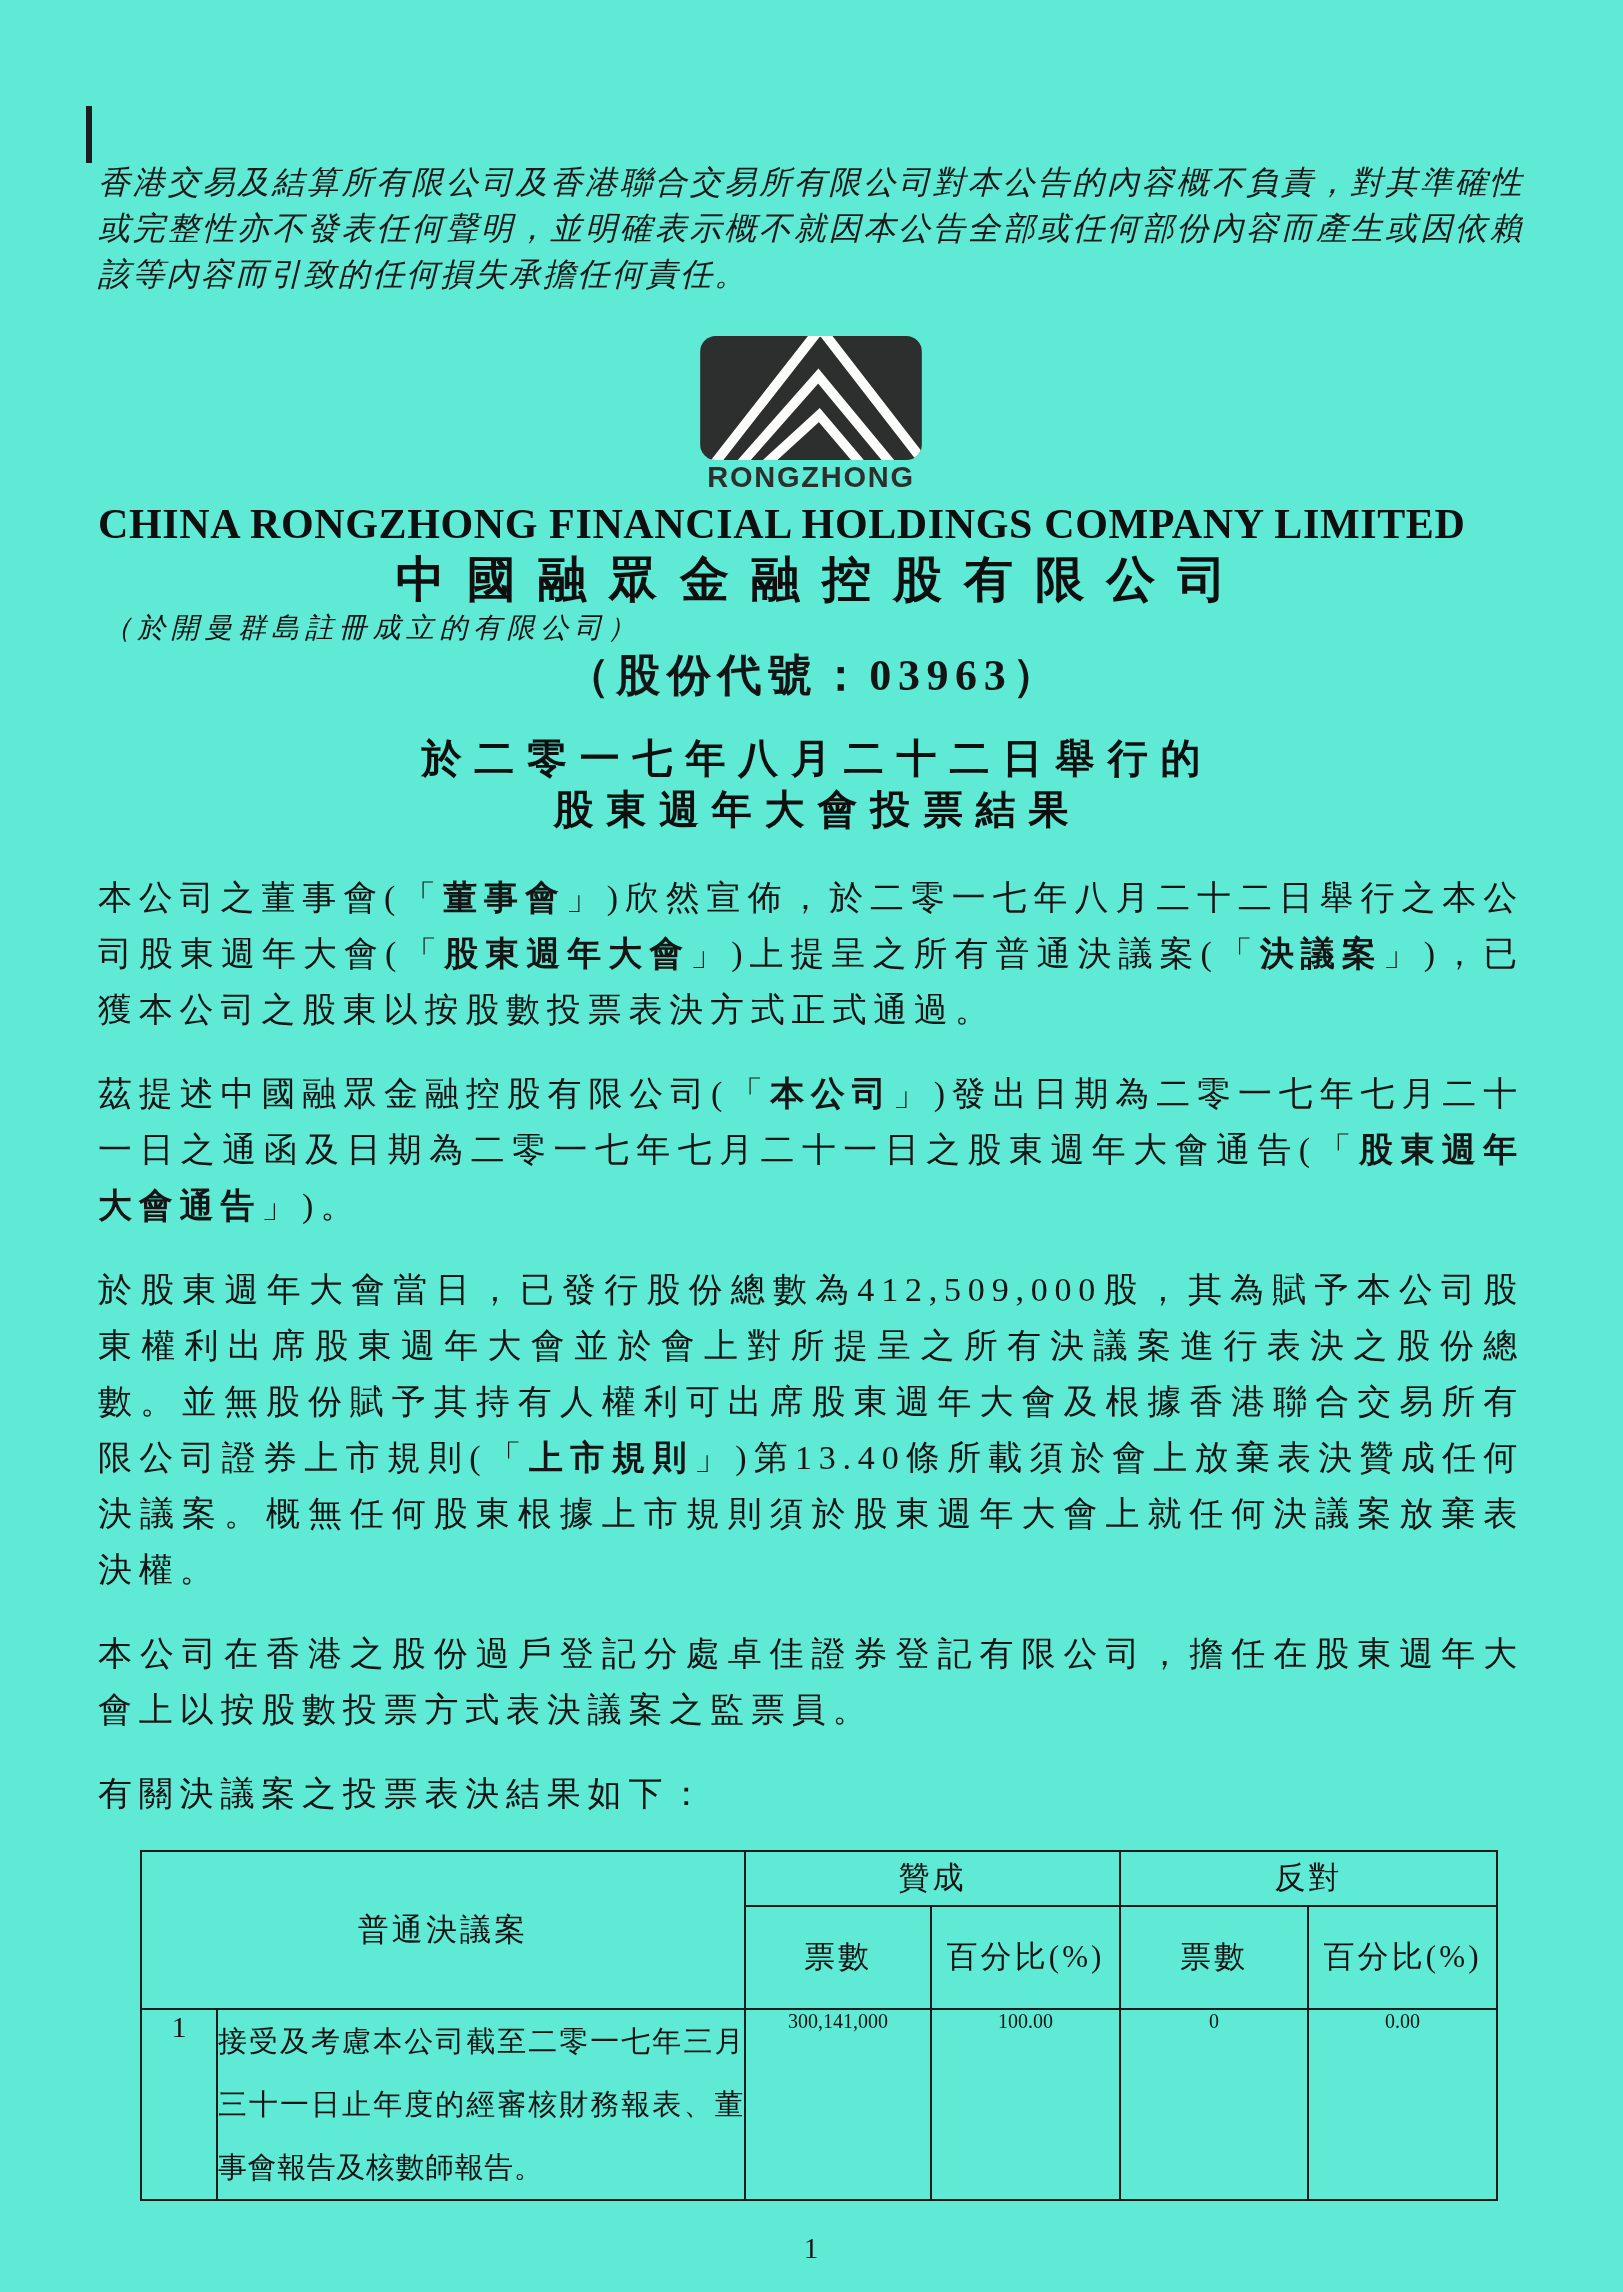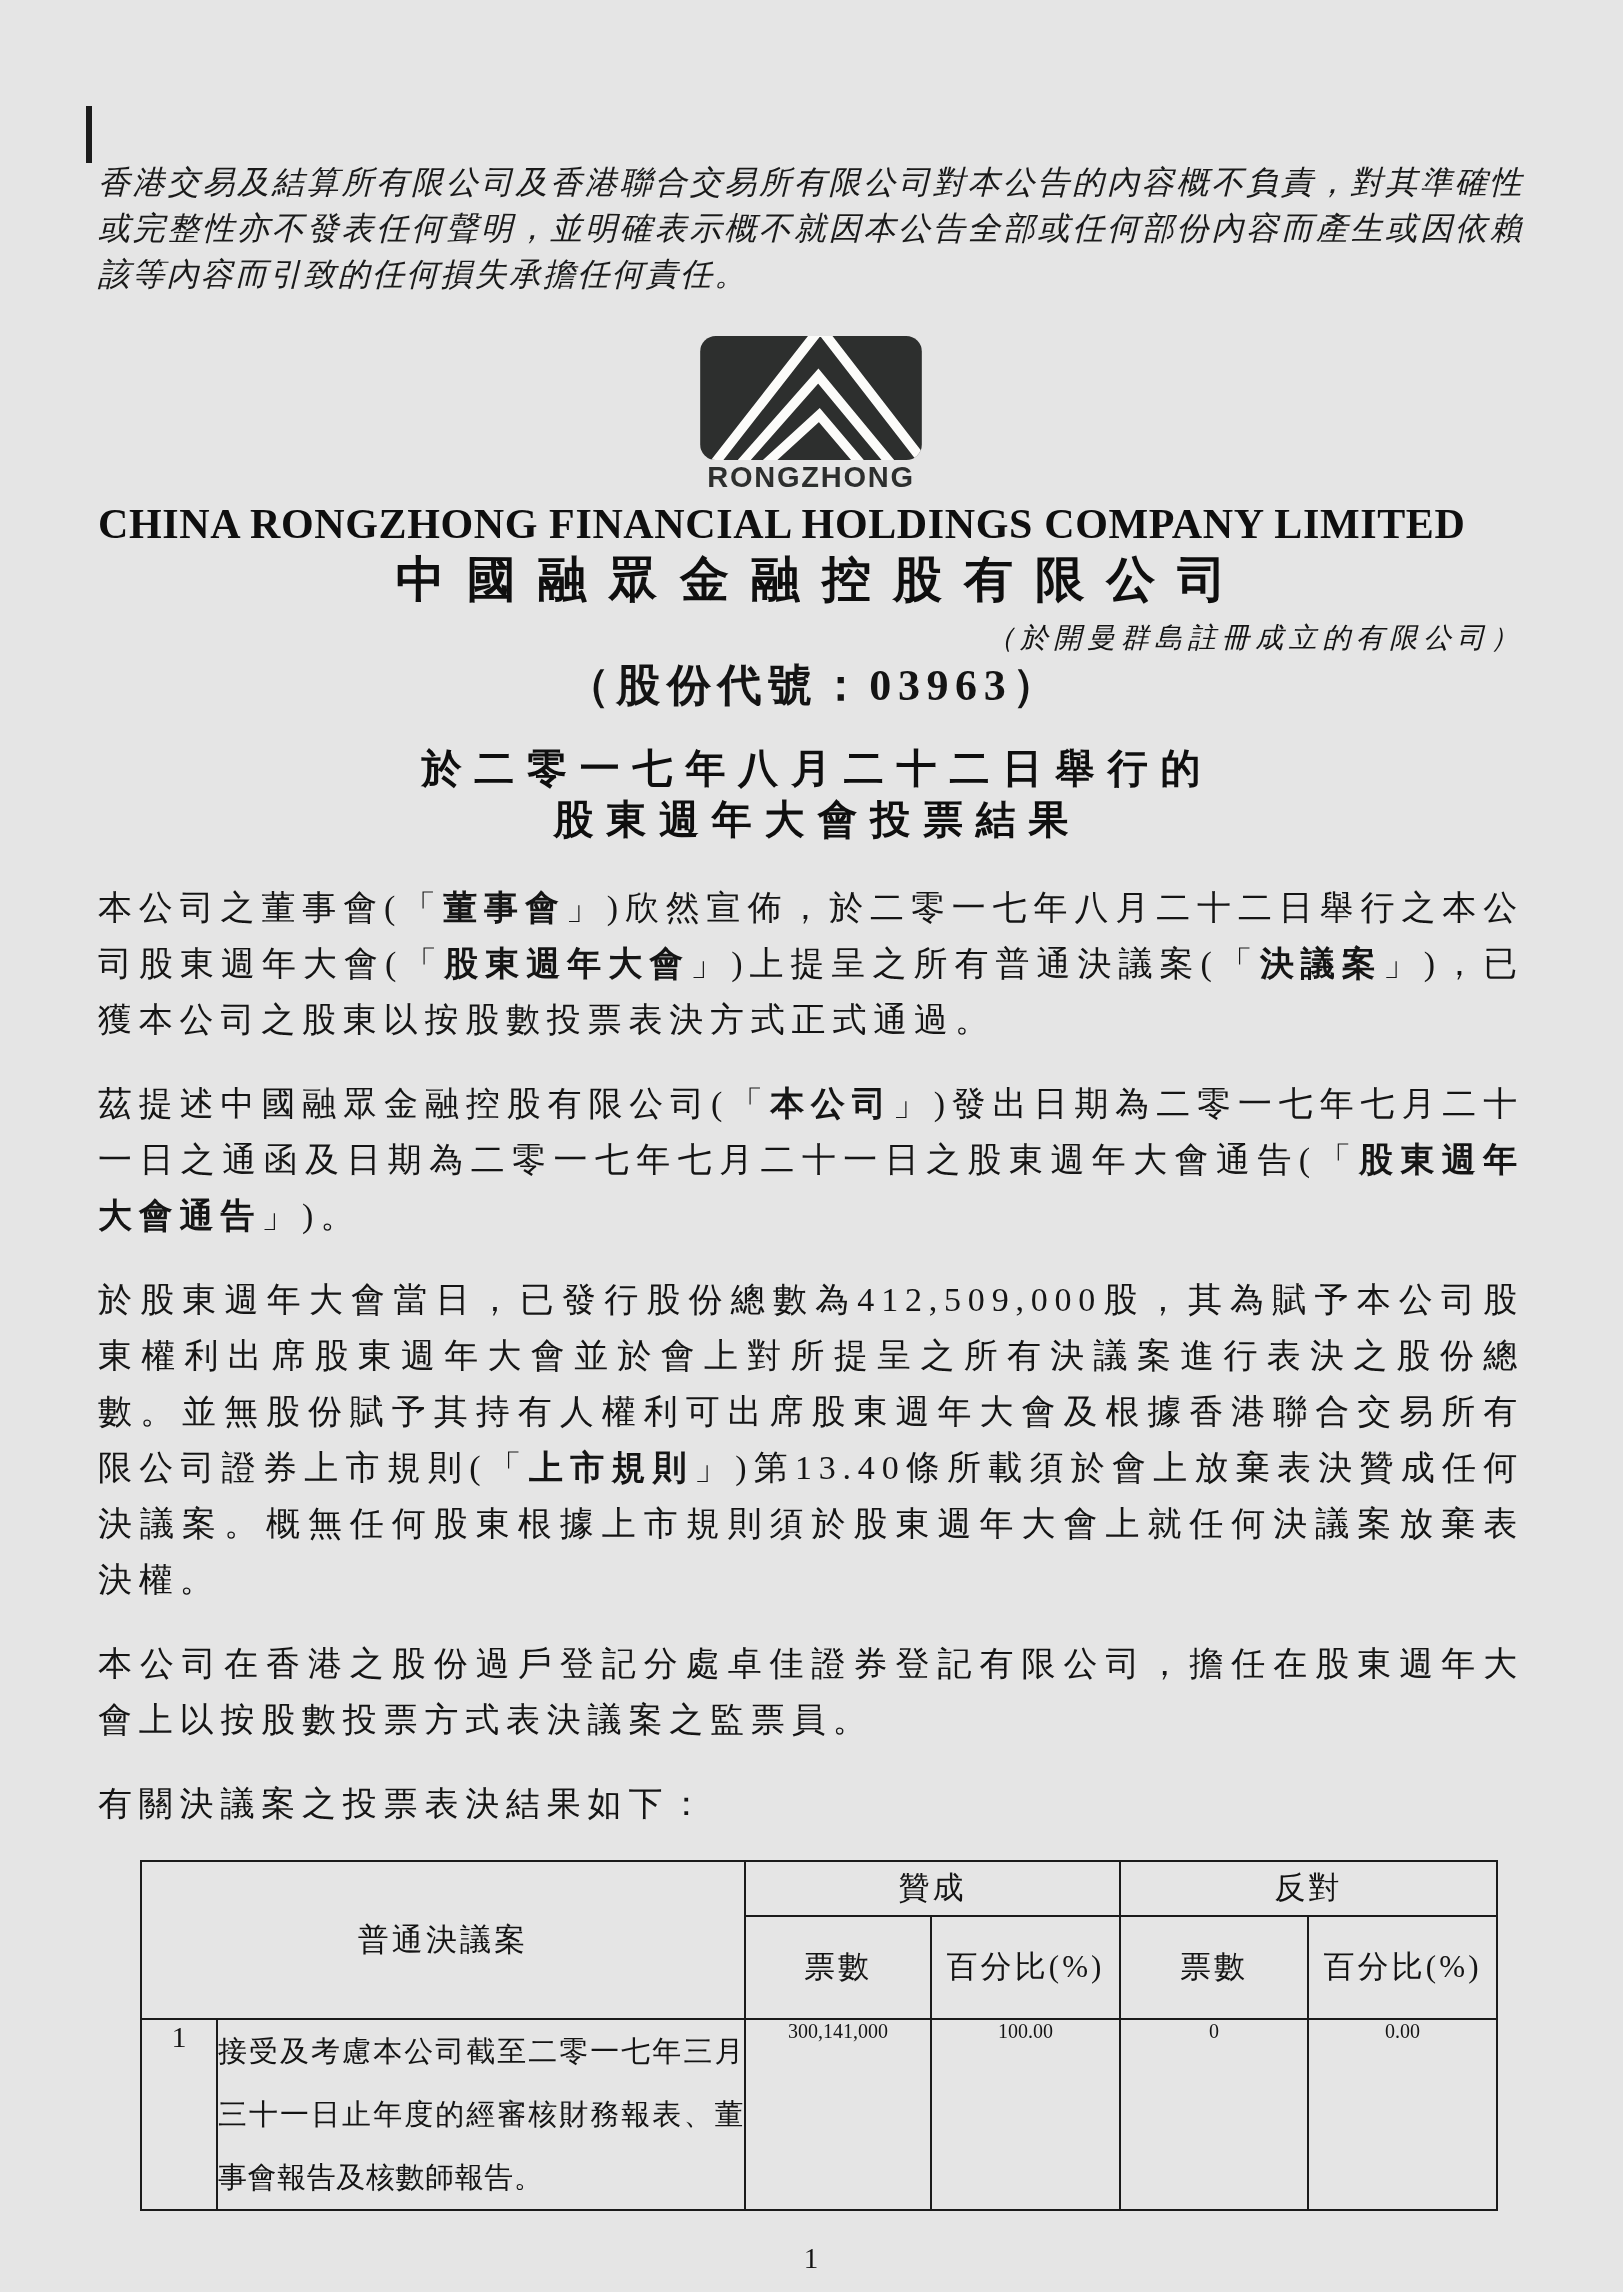--- a/index.html
+++ b/index.html
@@ -1,21 +1,21 @@
 <!DOCTYPE html>
 <html lang="zh-Hant"><head>
 <meta charset="utf-8">
 <style>
   html, body { margin: 0; padding: 0; background: #ffffff; }
   .page {
     position: relative;
     width: 1623px;
     height: 2293px;
     margin: 0 auto;
-    background: #e5e5e5;
+    background: #5eead4;
     color: #141414;
     font-family: "Liberation Serif", "DejaVu Serif", serif;
     overflow: hidden;
     box-sizing: border-box;
     padding: 159px 99px 4px 98px;
   }
   .artifact {
     position: absolute;
     left: 86px; top: 106px;
     width: 5.9px; height: 57px;
@@ -54,22 +54,22 @@
     margin-top: 6px;
     text-align: center;
     font-weight: 700;
     font-size: 49px;
     line-height: 55px;
     letter-spacing: 0.45em;
     text-indent: 0.45em;
     color: #0f0f0f;
   }
   .inc {
-    margin-top: 13px;
-    text-align: right;
+    margin-top: 3px;
+    text-align: left;
     font-style: italic;
     font-size: 28px;
     line-height: 35px;
     letter-spacing: 0.2em;
     text-indent: 0.2em;
   }
   .code {
     margin-top: 9.8px;
     text-align: center;
     font-weight: 700;

